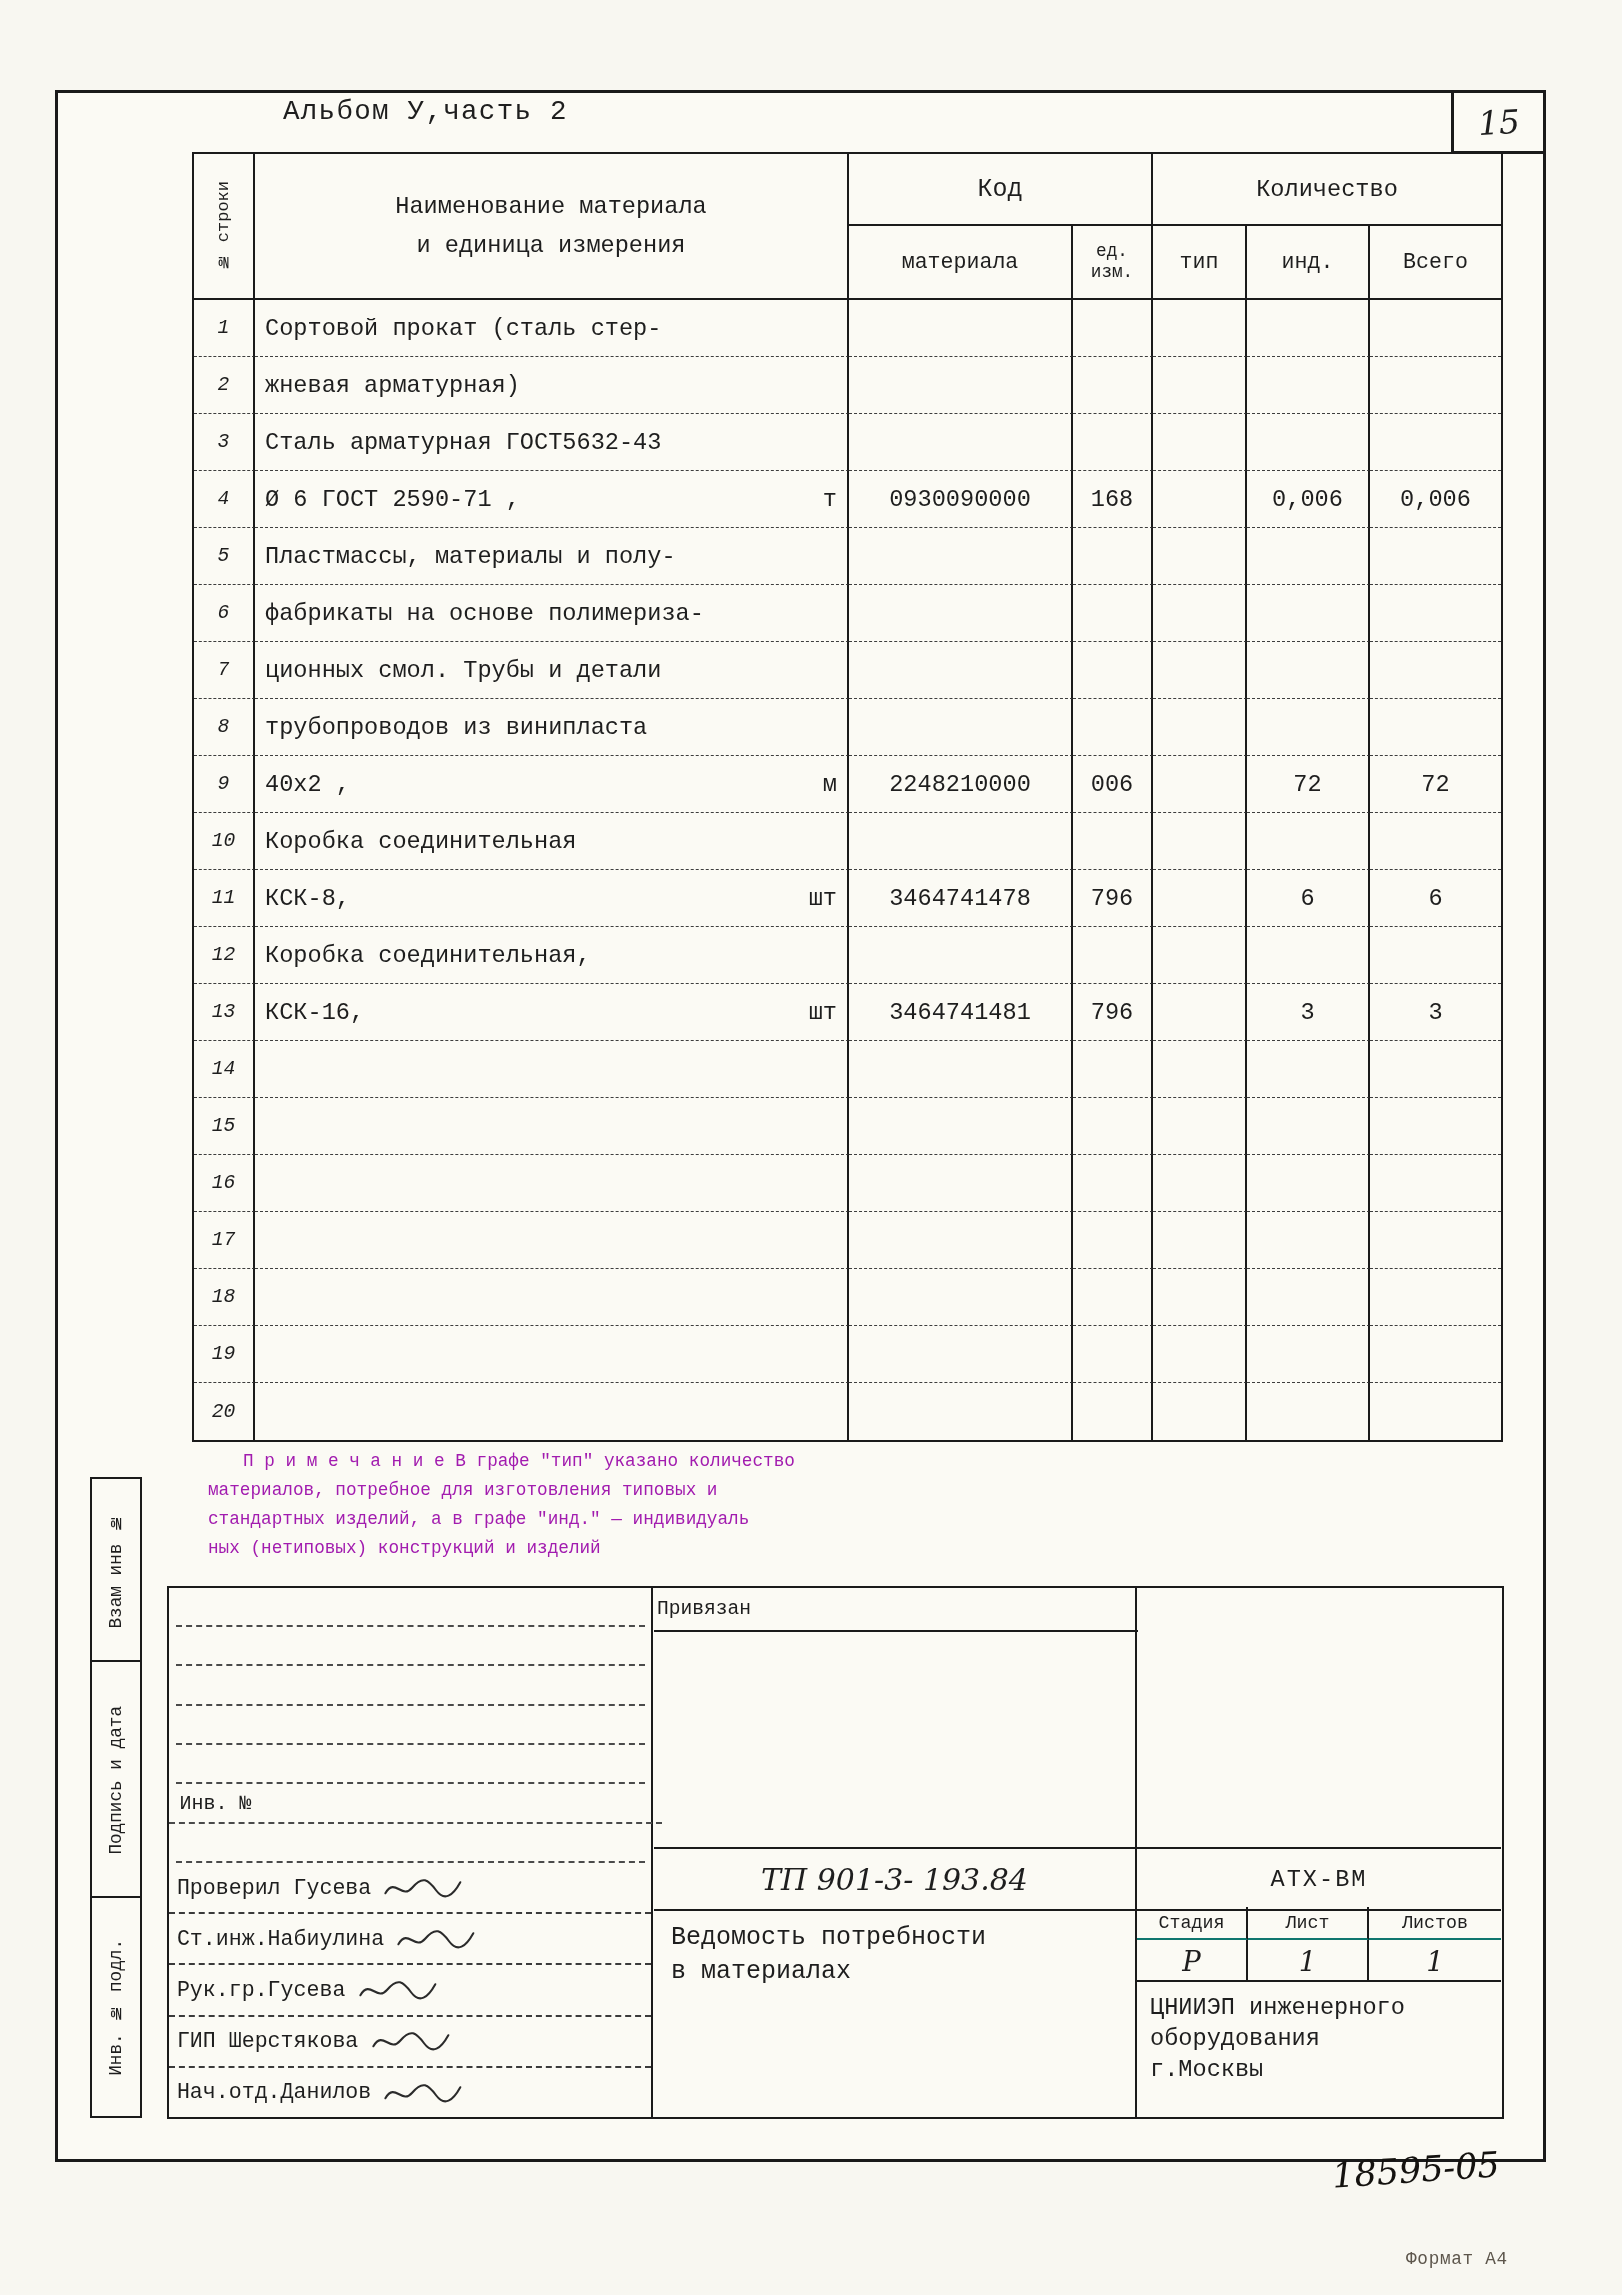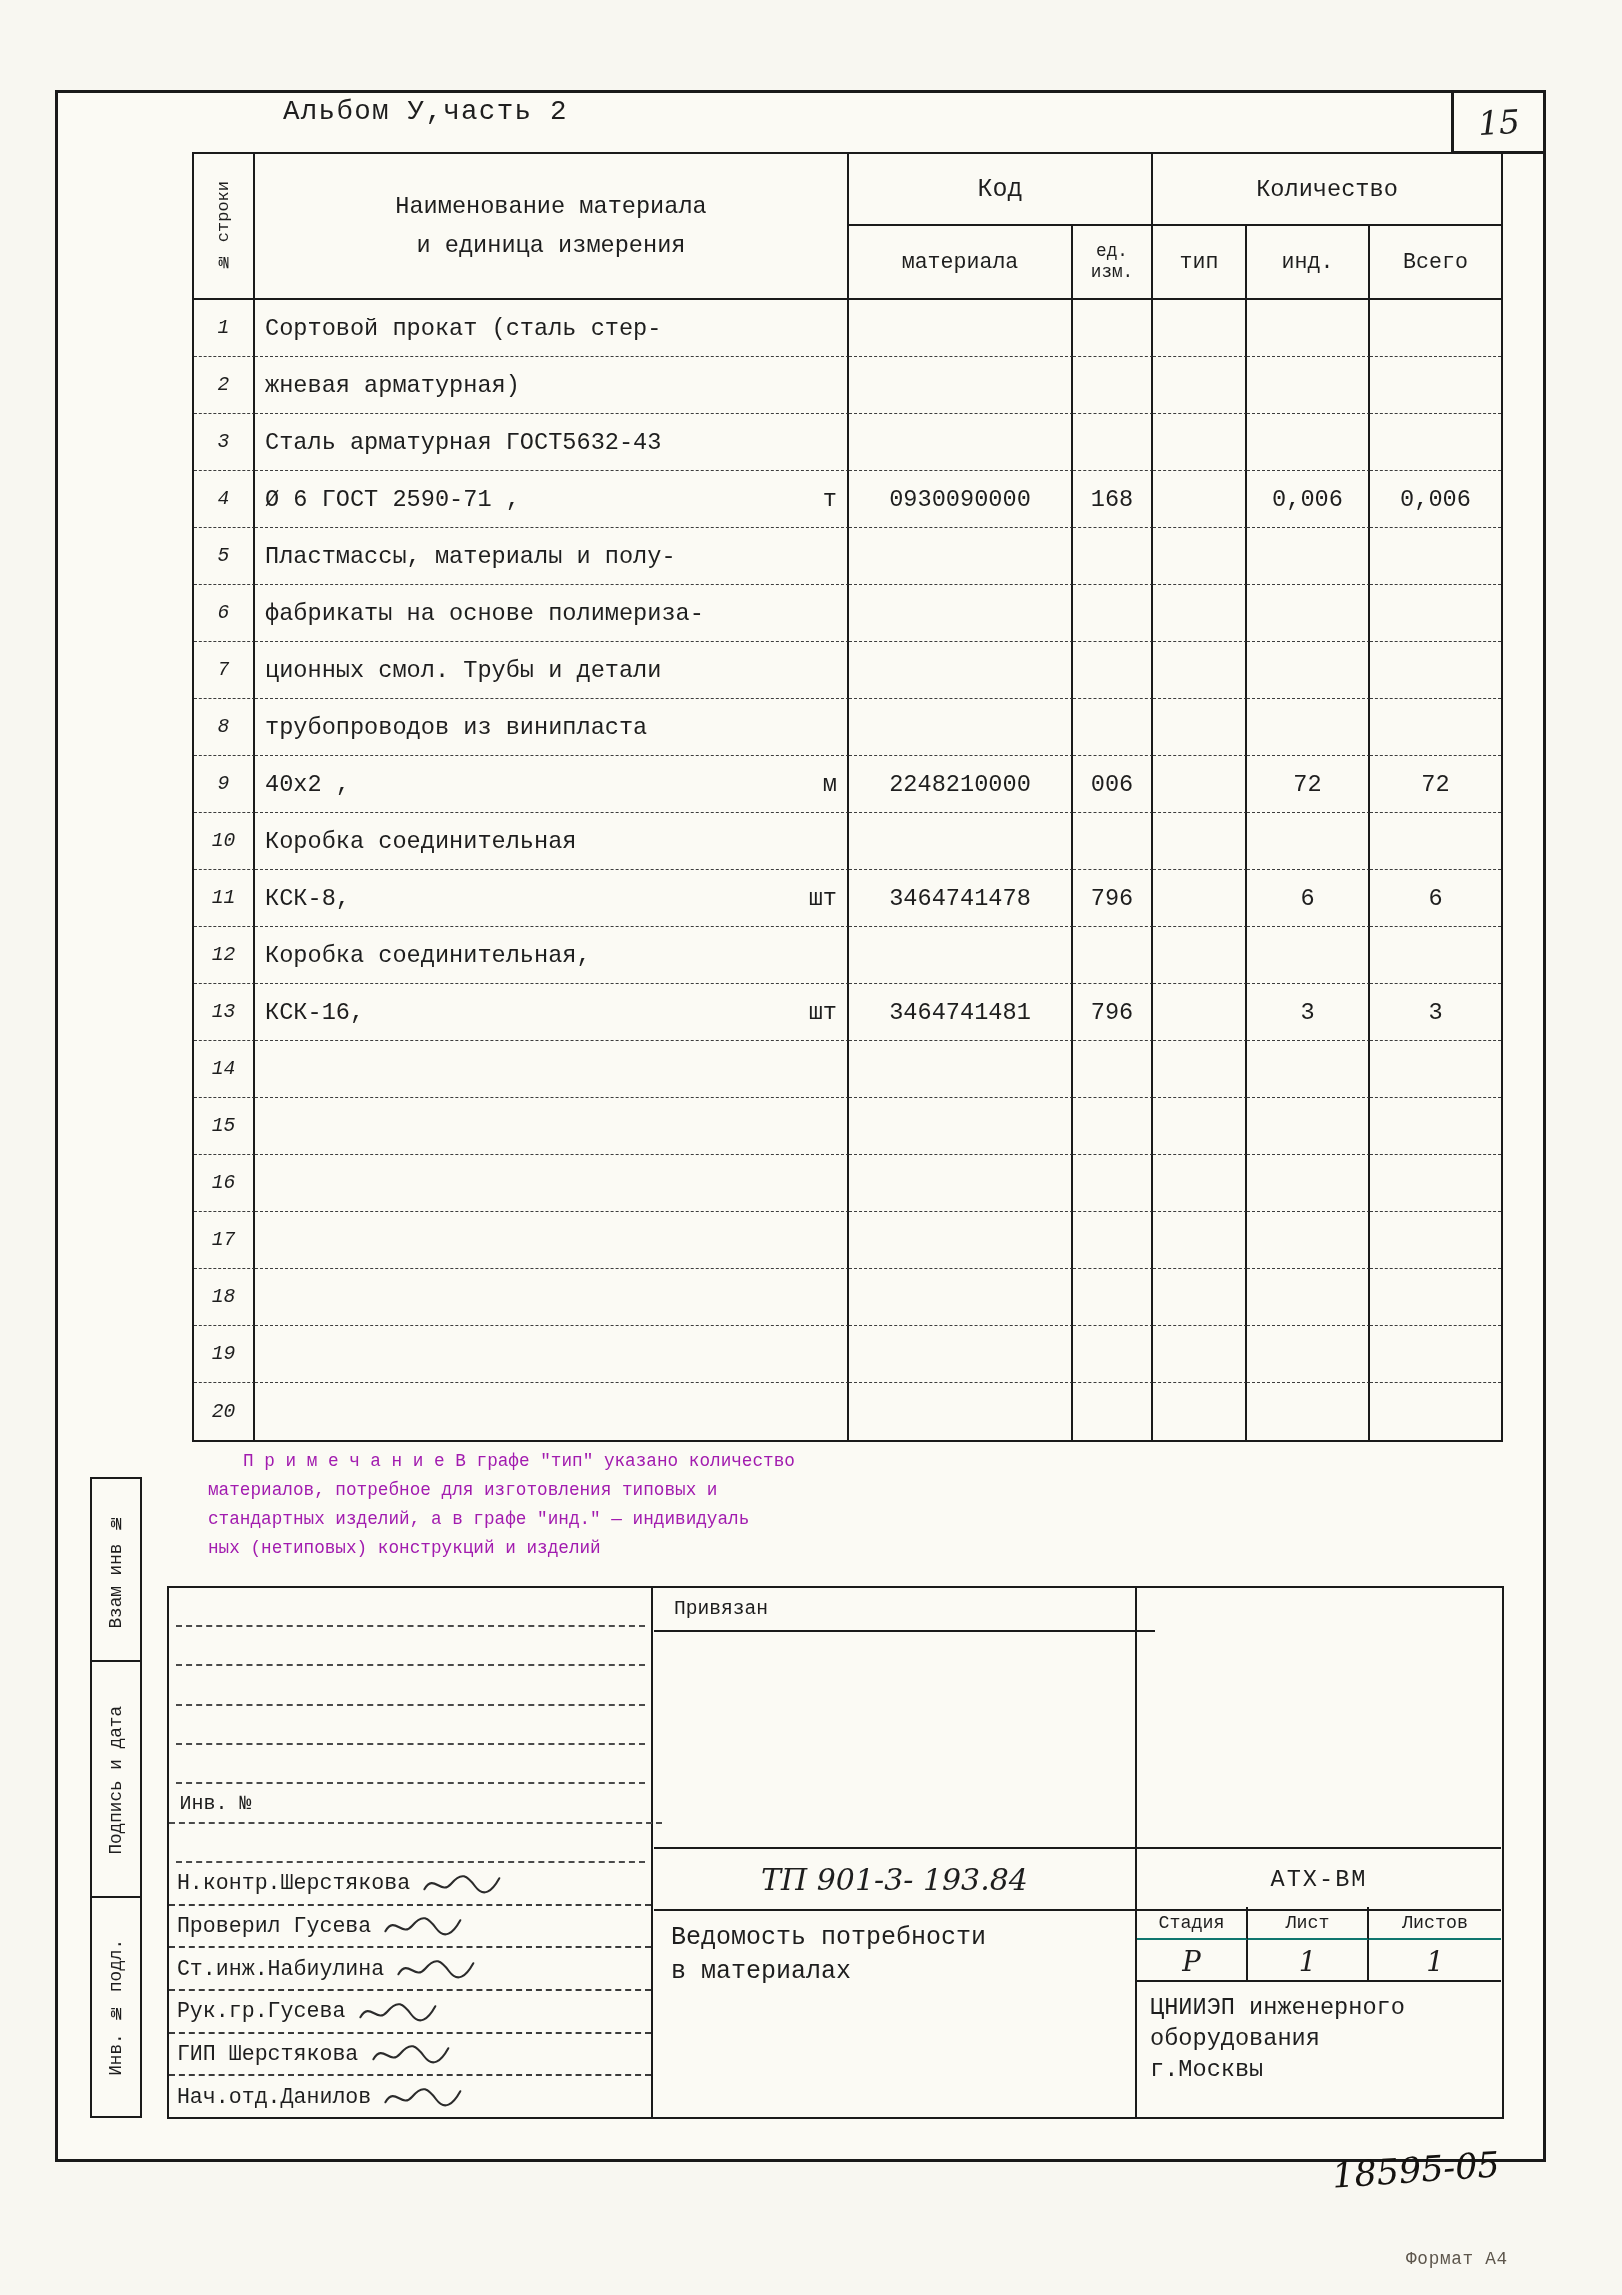--- a/index.html
+++ b/index.html
@@ -70,21 +70,21 @@
             border-bottom:2px dashed #4a4a4a;}
   .sigarea{position:absolute;left:0;top:275px;width:482px;bottom:0;
            display:flex;flex-direction:column;}
   .sigrow{flex:1;display:flex;align-items:center;padding:0 7.9px;
           border-bottom:2px dashed #3a3a3a;font-size:21.6px;white-space:nowrap;}
   .sigrow:last-child{border-bottom:none;}
   .squig{width:85px;height:27.5px;margin-left:9.2px;flex:none;}
 
   .privrow{position:absolute;left:485px;top:0;width:481px;height:42px;
            border-bottom:2.6px solid #1a1a1a;display:flex;align-items:center;
-           padding-left:20px;font-size:19.6px;}
+           padding-left:3px;font-size:19.6px;}
   .doccode{position:absolute;left:485px;top:259px;width:481px;height:60px;
            border-top:2.6px solid #1a1a1a;border-bottom:2.6px solid #1a1a1a;
            display:flex;align-items:center;justify-content:center;font-size:30px;}
   .doctitle{position:absolute;left:485px;top:322px;width:481px;
             padding:10.5px 0 0 17px;font-size:25px;line-height:34px;}
 
   .atx{position:absolute;left:968px;top:259px;width:364px;height:60px;
        border-top:2.6px solid #1a1a1a;border-bottom:2.6px solid #1a1a1a;
        display:flex;align-items:center;justify-content:center;
        font-size:23.6px;letter-spacing:2px;}
@@ -419,26 +419,20 @@
   <div class="fillrows">
     <div class="fillrow"></div>
     <div class="fillrow"></div>
     <div class="fillrow"></div>
     <div class="fillrow"></div>
     <div class="fillrow"></div>
   </div>
   <div class="invrow">Инв. №</div>
   <div class="fillrow2"></div>
   <div class="sigarea">
-  <div class="sigrow">
-    <span>Н.контр.Шерстякова</span>
-    <svg class="squig" viewBox="0 0 120 40">
-      <path d="M6 28 C 20 4, 30 38, 45 20 S 68 8, 80 24 S 104 32, 115 12" fill="none" stroke="#2b2b2b" stroke-width="3" stroke-linecap="round"></path>
-    </svg>
-  </div>
 
   <div class="sigrow">
     <span>Проверил Гусева</span>
     <svg class="squig" viewBox="0 0 120 40">
       <path d="M6 28 C 20 4, 30 38, 45 20 S 68 8, 80 24 S 104 32, 115 12" fill="none" stroke="#2b2b2b" stroke-width="3" stroke-linecap="round"></path>
     </svg>
   </div>
 
   <div class="sigrow">
     <span>Ст.инж.Набиулина</span>

